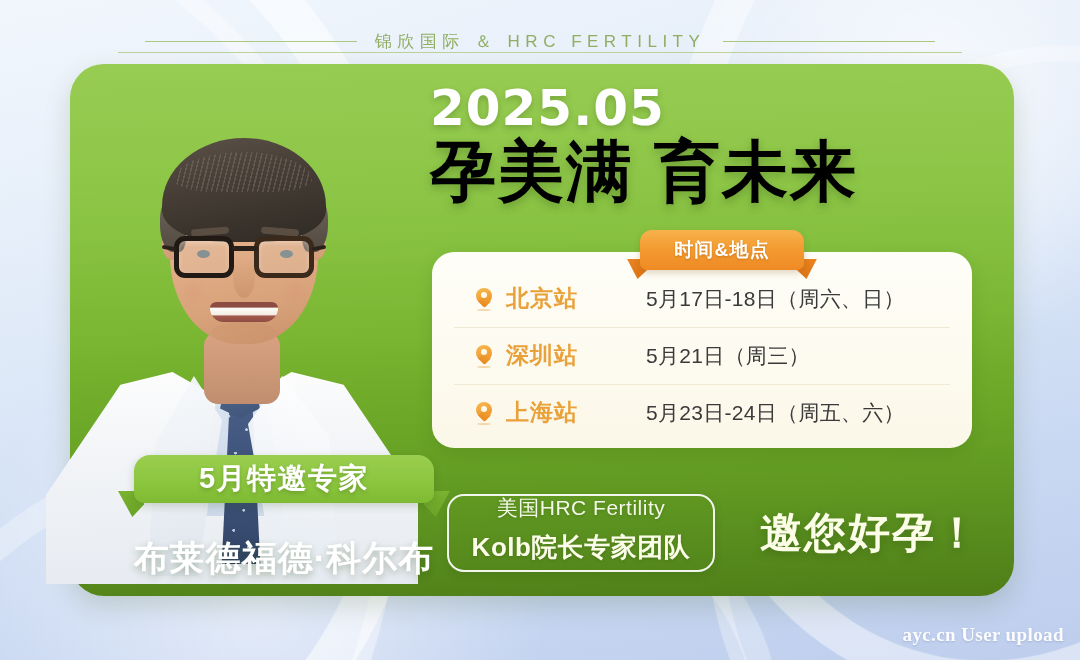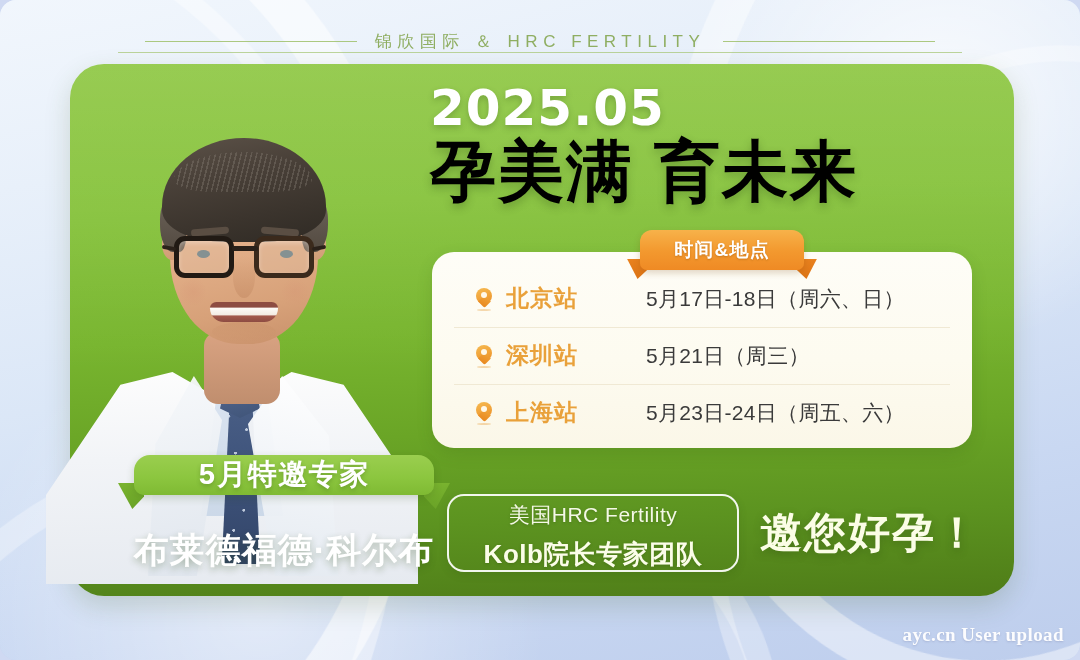--- a/index.html
+++ b/index.html
@@ -4,21 +4,21 @@
 <style>
   * { margin:0; padding:0; box-sizing:border-box; }
   html,body { width:1080px; height:660px; overflow:hidden; }
   body {
     font-family:"Liberation Sans","DejaVu Sans",sans-serif;
     background:#cfd9f2;
     position:relative;
   }
 
   
-  #stage { position:absolute; inset:0; width:1080px; height:660px; overflow:hidden;border-radius:16px; }
+  #stage { position:absolute; inset:0; width:1080px; height:660px; overflow:hidden; }
 
   .bg-base{
     position:absolute; inset:0;
     background:
       radial-gradient(120% 90% at 18% 12%, #eef4fb 0%, #e3ecf8 28%, #dbe6f7 48%, #cfdcf4 70%, #c3d2f0 100%);
   }
   .bg-tint{
     position:absolute; inset:0;
     background:linear-gradient(168deg,#f2f7fd 0%, #e8f0fa 22%, #dbe7f7 48%, #c9d8f2 76%, #bdcdec 100%);
     opacity:.92;
@@ -185,50 +185,49 @@
   }
   .date{
     font-size:21px; font-weight:400; color:#3a3a3a; letter-spacing:.3px; white-space:nowrap;margin-left:32px;
   }
 
   
   .expert-zone{
     position:absolute; left:104px; top:455px; width:360px; z-index:7;
   }
   .ribbon{
-    position:relative; width:300px; margin:0 auto; height:40px;
+    position:relative; width:300px; margin:0 auto; height:48px;
     background:linear-gradient(180deg,#9ace4f 0%,#8cc63f 56%,#7fba33 100%);
     border-radius:16px 16px 10px 10px;
     display:flex; align-items:center; justify-content:center;
     box-shadow:0 3px 8px rgba(50,80,20,.20);
-    font-family:Liberation Mono, monospace;
   }
   .ribbon-label{
     font-size:29px; font-weight:800; color:#ffffff; letter-spacing:1.5px;
     text-shadow:0 2px 4px rgba(45,80,15,.30); white-space:nowrap;
   }
   .ribbon::before,.ribbon::after{
     content:""; position:absolute; bottom:-14px; width:26px; height:26px;
     background:linear-gradient(180deg,#79b32f,#6aa327); z-index:-1;
   }
   .ribbon::before{ left:-16px; clip-path:polygon(0 0,100% 0,100% 52%,55% 100%); }
   .ribbon::after{ right:-16px; clip-path:polygon(0 0,100% 0,45% 100%,0 52%); }
 
   .expert-name{
     margin-top:32px; text-align:center;
     font-size:35px; font-weight:800; color:#ffffff; letter-spacing:1px;
     text-shadow:0 3px 7px rgba(40,70,15,.32); white-space:nowrap;
   }
 
   
   .teambox{
-    position:absolute; left:447px; top:494px; width:292px; height:78px;
+    position:absolute; left:447px; top:494px; width:268px; height:78px;
     border:2.5px solid rgba(255,255,255,.92);
     border-radius:17px;
-    display:flex; flex-direction:column; align-items:center; justify-content:flex-end;
+    display:flex; flex-direction:column; align-items:center; justify-content:flex-start;
     z-index:7;
     box-shadow:0 3px 9px rgba(40,70,15,.16);
   }
   .team-line1{
     font-size:21px; color:#f4f8e6; font-weight:400; letter-spacing:.5px;
     line-height:1.15; white-space:nowrap;
     text-shadow:0 1px 3px rgba(40,70,15,.28);
   }
   .team-line2{
     font-size:26px; color:#fbfde8; font-weight:700; letter-spacing:.5px;

